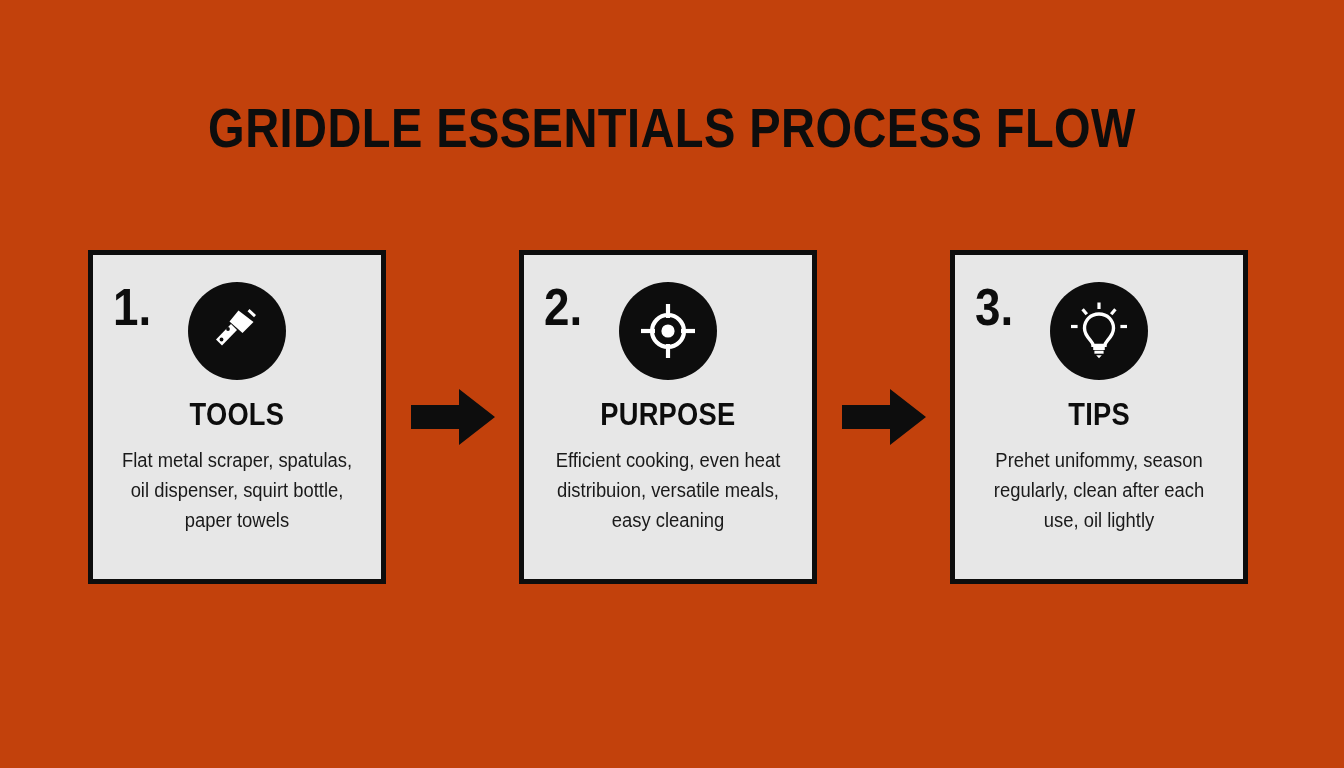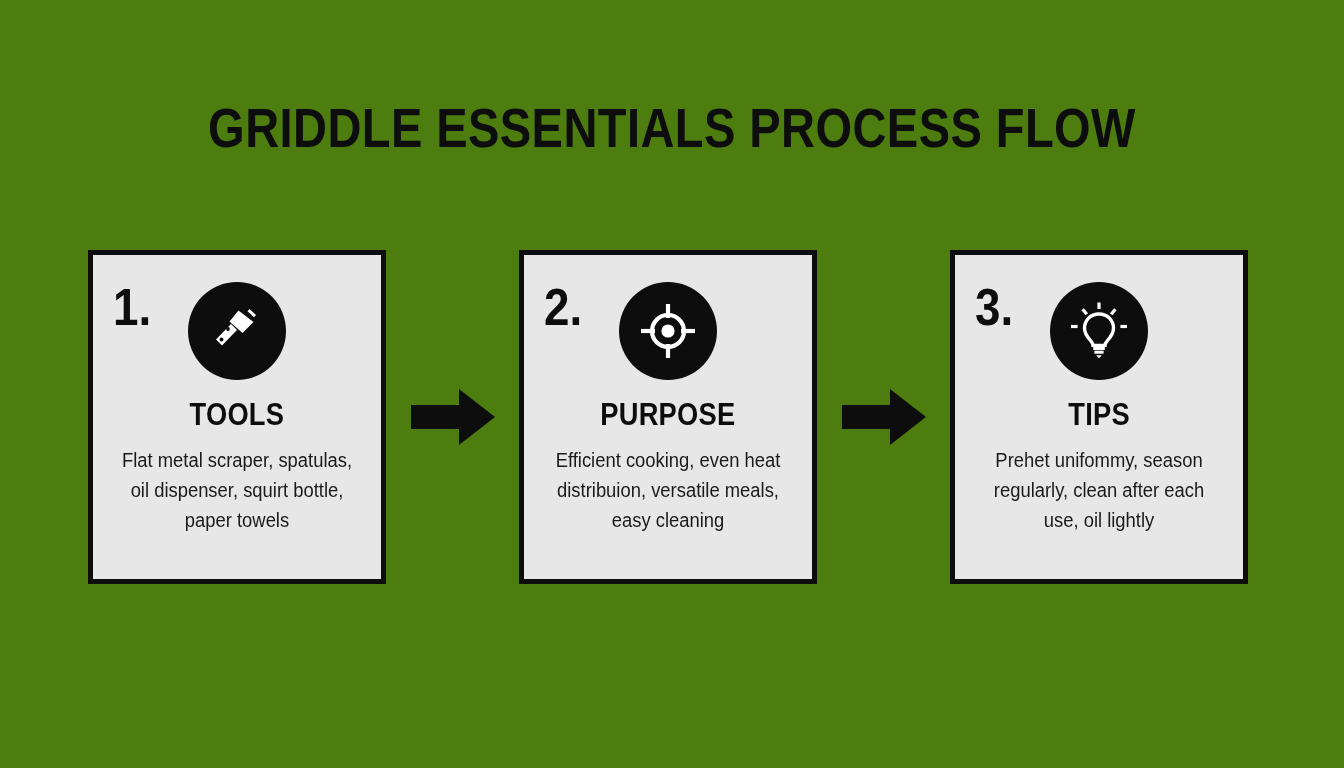--- a/index.html
+++ b/index.html
@@ -11,21 +11,21 @@
     height: 768px;
     background: #f8f8f7;
     font-family: "Liberation Sans", sans-serif;
     overflow: hidden;
     position: relative;
   }
 
   #infographic {
     position: absolute;
     inset: 0;
-    background: #4d7c0f;
+    background: #c2410c;
   }
 
   
   .title {
     position: absolute;
     top: 96px;
     left: 0;
     width: 100%;
     text-align: center;
     font-family: "Liberation Sans Narrow", "Liberation Sans", sans-serif;

